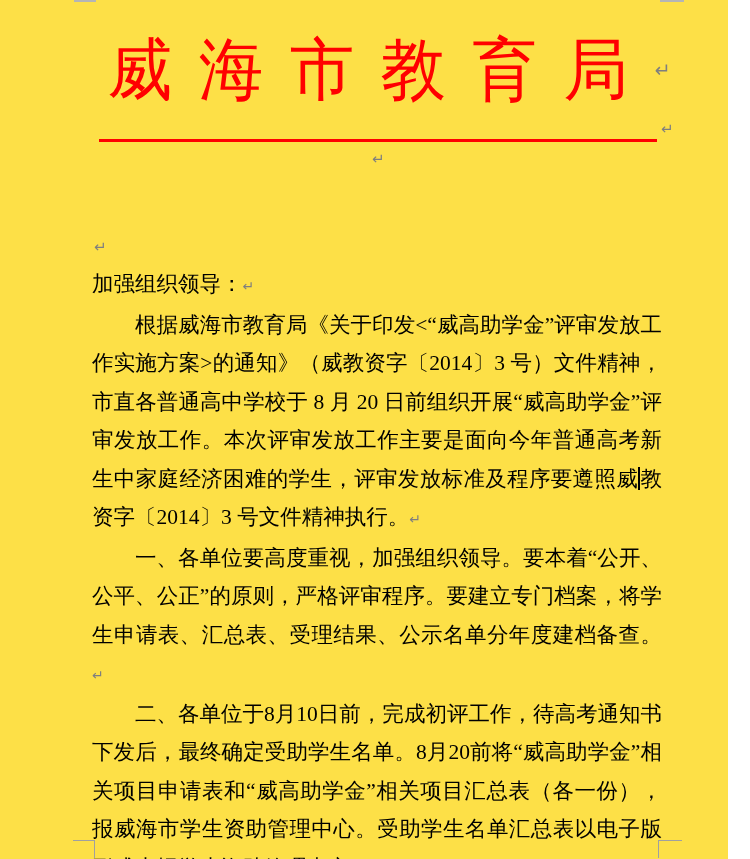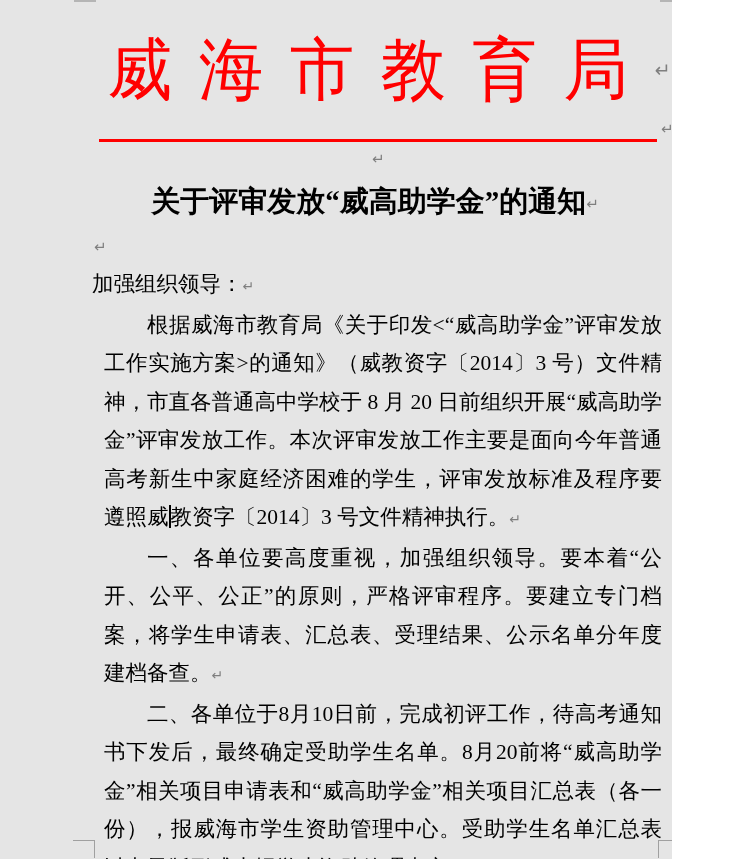--- a/index.html
+++ b/index.html
@@ -1,20 +1,20 @@
 <!DOCTYPE html>
 <html><head>
 <meta charset="utf-8">
 <style>
   html, body { margin: 0; padding: 0; background: #ffffff; }
   .page {
     position: relative;
-    width: 672px;
+    width: 728px;
     height: 859px;
-    background: #e5e5e5;
+    background: #fde047;
     overflow: hidden;
     font-family: "Liberation Serif", "DejaVu Serif", serif;
     color: #000000;
   }
 
   
   .tick { position: absolute; height: 2px; background: #b5b5b5; }
   .tick-tl { left: 74px; top: 0; width: 22px; }
   .tick-tr { left: 660px; top: 0; width: 24px; }
 
@@ -70,21 +70,21 @@
 
   .body-text {
     position: absolute;
     left: 92px; top: 265px;
     width: 570px;
     font-size: 21.5px;
     line-height: 38.5px;
     text-align: justify;
   }
   .body-text p { margin: 0; }
-  .body-text p.indent { text-indent: 2em; margin-left: 12px; }
+  .body-text p.indent { text-indent: 2em; }
   .body-text .pmark { font-size: 14px; }
 
   .caret {
     display: inline-block;
     width: 2px; height: 23px;
     background: #000000;
     vertical-align: -4px;
   }
 </style>
 </head>
@@ -96,21 +96,20 @@
   <div class="tick tick-tr"></div>
 
   <div class="letterhead"><span>威海市教育局</span><span class="pmark">↵</span></div>
 
   <div class="red-rule"></div>
 
   <span class="pmark pmark-abs" style="left:661px; top:122px;">↵</span>
 
   <span class="pmark pmark-abs" style="left:372px; top:152px;">↵</span>
 
-  <div class="doc-title"><span>关于评审发放“威高助学金”的通知</span><span class="pmark">↵</span></div>
 
   <span class="pmark pmark-abs" style="left:94px; top:240px;">↵</span>
 
   <div class="body-text">
     <p><span>加强组织领导：</span><span class="pmark">↵</span></p>
     
     <span id="body-paragraphs-host" style="display:contents"><p class="indent">根据威海市教育局《关于印发&lt;“威高助学金”评审发放工作实施方案&gt;的通知》（威教资字〔2014〕3 号）文件精神，市直各普通高中学校于 8 月 20 日前组织开展“威高助学金”评审发放工作。本次评审发放工作主要是面向今年普通高考新生中家庭经济困难的学生，评审发放标准及程序要遵照威<span class="caret"></span>教资字〔2014〕3 号文件精神执行。<span class="pmark">↵</span></p><p class="indent">一、各单位要高度重视，加强组织领导。要本着“公开、公平、公正”的原则，严格评审程序。要建立专门档案，将学生申请表、汇总表、受理结果、公示名单分年度建档备查。<span class="pmark">↵</span></p><p class="indent">二、各单位于8月10日前，完成初评工作，待高考通知书下发后，最终确定受助学生名单。8月20前将“威高助学金”相关项目申请表和“威高助学金”相关项目汇总表（各一份），报威海市学生资助管理中心。受助学生名单汇总表以电子版形式上报学生资助管理中心。</p></span>
   </div>
 
   <div class="corner corner-bl"></div>

